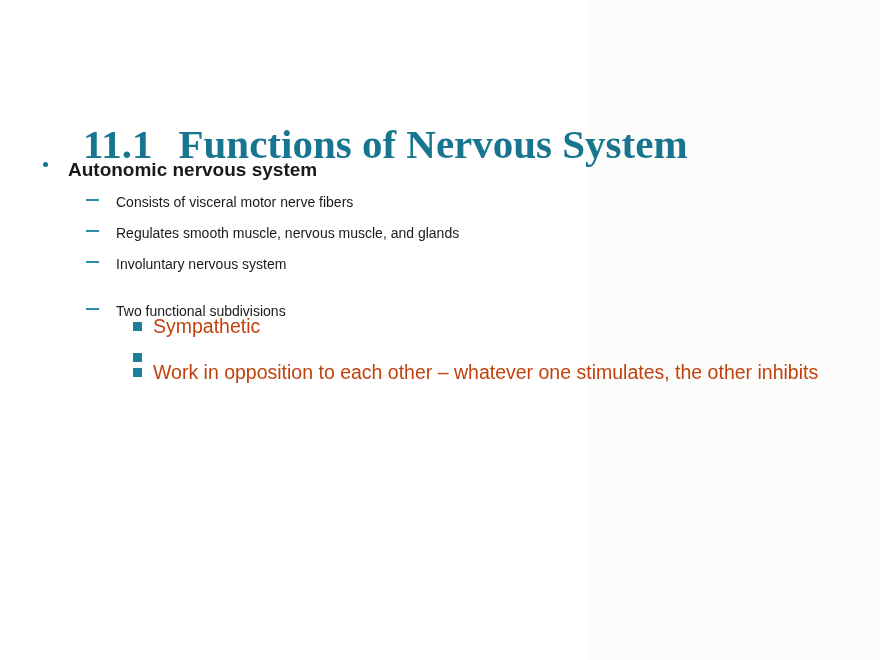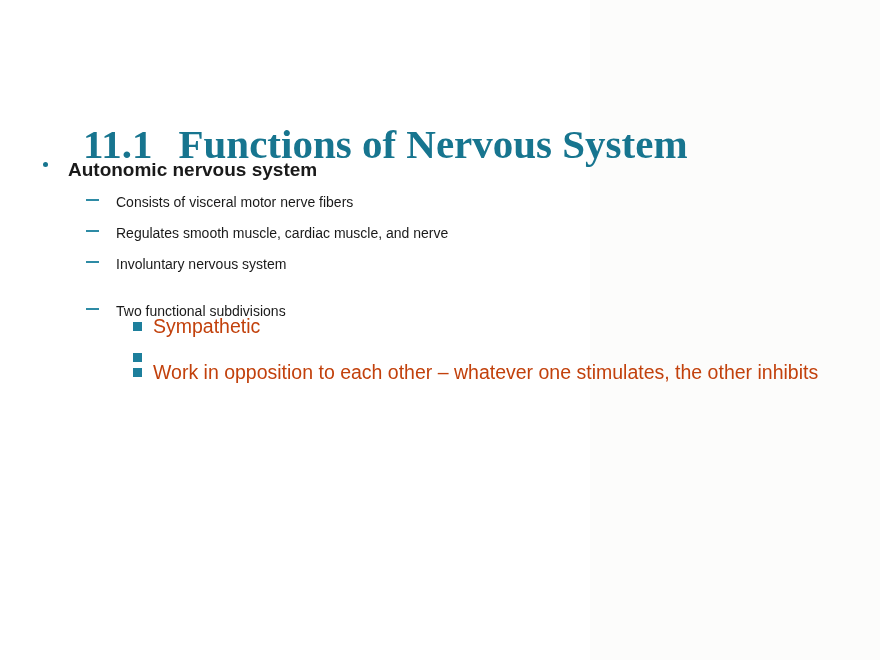--- a/index.html
+++ b/index.html
@@ -169,21 +169,21 @@
     <div class="bullet-row lvl2" style="top:190px;">
       <span class="marker">
           <span class="dash"></span>
         </span>
       <span class="label">Consists of visceral motor nerve fibers</span>
     </div>
     <div class="bullet-row lvl2" style="top:221px;">
       <span class="marker">
           <span class="dash"></span>
         </span>
-      <span class="label">Regulates smooth muscle, cardiac muscle, and nerve</span>
+      <span class="label">Regulates smooth muscle, nervous muscle, and glands</span>
     </div>
     <div class="bullet-row lvl2" style="top:252px;">
       <span class="marker">
           <span class="dash"></span>
         </span>
       <span class="label">Involuntary nervous system</span>
     </div>
     <div class="bullet-row lvl2" style="top:299px;">
       <span class="marker">
           <span class="dash"></span>

